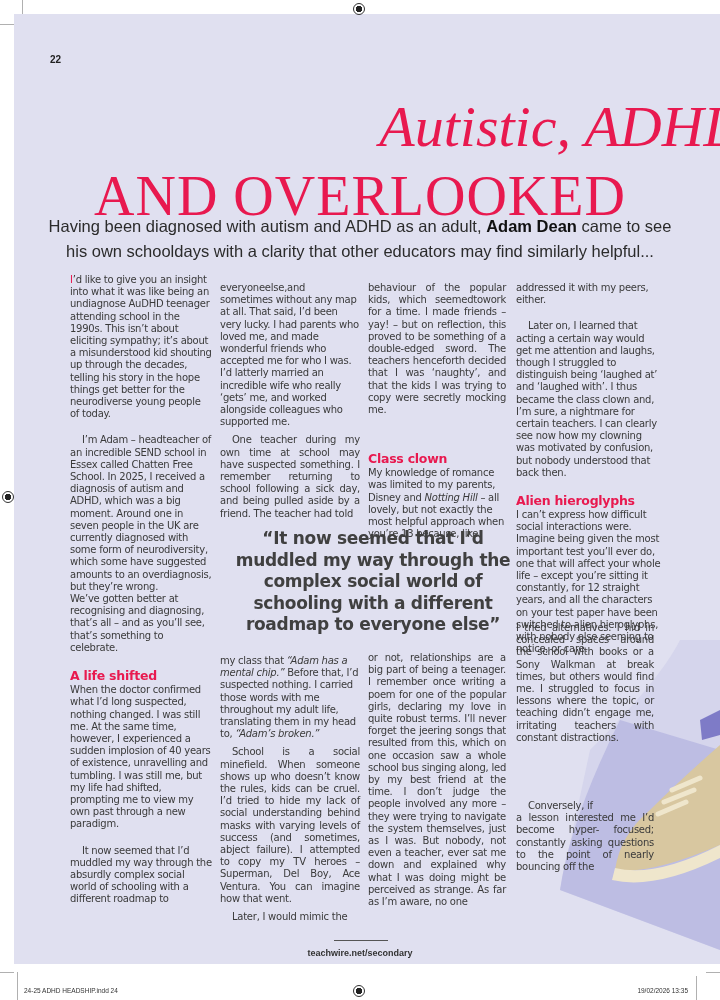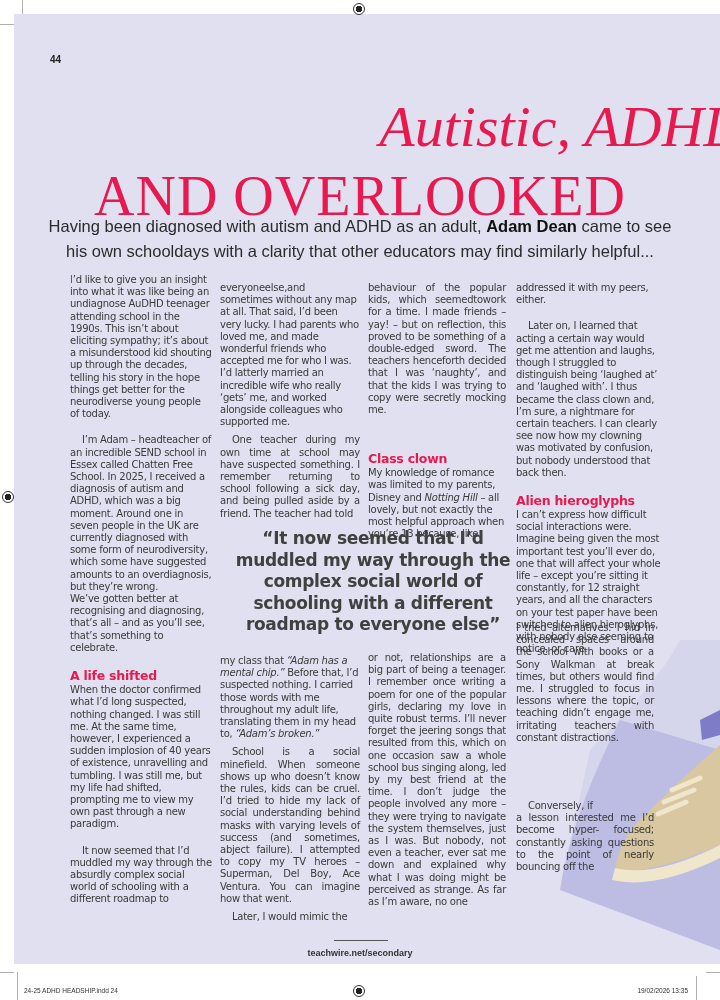--- a/index.html
+++ b/index.html
@@ -44,21 +44,21 @@
     <path d="M160 105 Q120 140 90 170 Q60 195 55 230 Q90 235 160 205 Z" fill="#d8c7a0"></path>
     <path d="M55 228 Q95 238 160 205 L160 218 Q95 250 52 240 Z" fill="#efe6cc"></path>
     <path d="M112 150 L140 138 M104 162 L134 150 M98 174 L126 162" stroke="#efe6cc" stroke-width="5" stroke-linecap="round"></path>
   </svg>
 </div>
 
 <div class="reg" style="left:353px;top:3px;"></div>
 <div class="reg" style="left:2px;top:491px;"></div>
 <div class="reg" style="left:353px;top:985px;"></div>
 
-<div class="pagenum">44</div>
+<div class="pagenum">22</div>
 
 <div class="title1">Autistic, ADHD,</div>
 <div class="title2">AND OVERLOOKED</div>
 
 <div class="standfirst">
   <span>Having been diagnosed with autism and ADHD as an adult, </span><b>Adam Dean</b><span> came to see his own schooldays with a clarity that other educators may find similarly helpful...</span>
 </div>
 
 <div class="col" style="left:70px;top:274px;width:142px;">
   <p><span class="dropcap">I</span><span>’d like to give you an insight into what it was like being an undiagnose AuDHD teenager attending school in the 1990s. This isn’t about eliciting sympathy; it’s about a misunderstood kid shouting up through the decades, telling his story in the hope things get better for the neurodiverse young people of today.</span></p>

